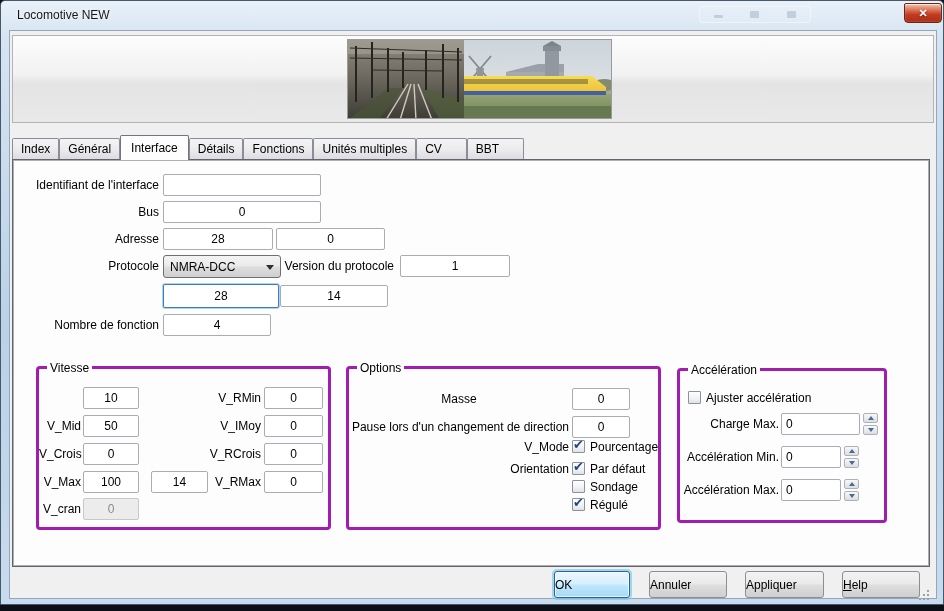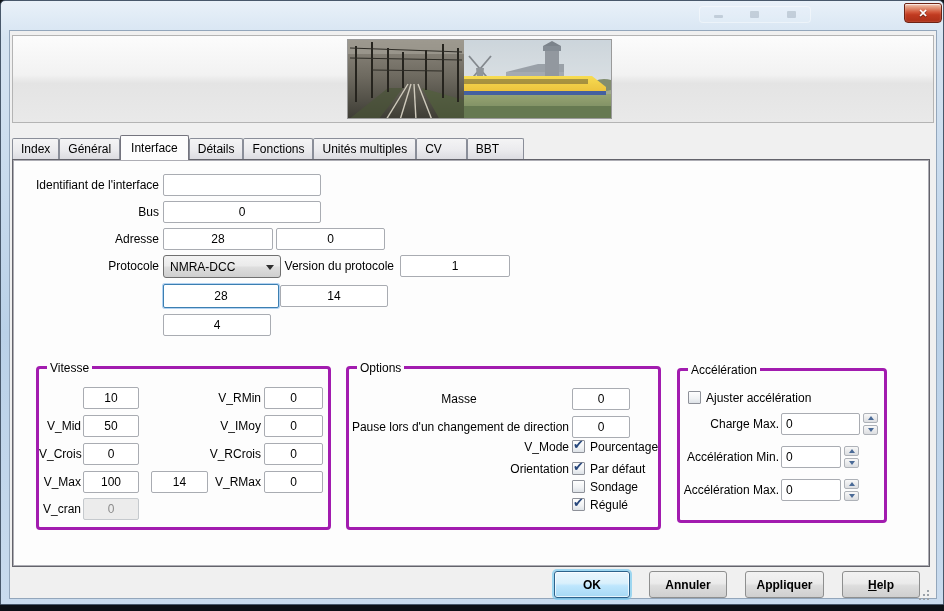--- a/index.html
+++ b/index.html
@@ -77,36 +77,37 @@
   .spin { position: absolute; width: 15px; height: 22px; display: flex; flex-direction: column; justify-content: space-between; }
   .spin .sb { height: 10px; background: linear-gradient(180deg, #f8f8f8, #dcdee1); border: 1px solid #aeb2b8;
     border-radius: 2px; position: relative; cursor: default; }
   .spin .sb::after { content: ""; position: absolute; left: 50%; top: 50%; margin-left: -3px; width: 0; height: 0; }
   .spin .up::after { margin-top: -2px; border-left: 3px solid transparent; border-right: 3px solid transparent; border-bottom: 4px solid #4a6a96; }
   .spin .dn::after { margin-top: -2px; border-left: 3px solid transparent; border-right: 3px solid transparent; border-top: 4px solid #4a6a96; }
 
   .btn { position: absolute; height: 27px; border: 1px solid #8e8f8f; border-radius: 3px;
     background: linear-gradient(180deg, #f2f2f2 0%, #ebebeb 45%, #dddddd 55%, #cfcfcf 100%);
     font: inherit; cursor: default; }
-  .btn span { display: block; width: 100%; text-align: center; font-weight: bold; }
+  .btn span { display: block; width: 100%; text-align: left; }
   .btn.default { border-color: #2c628b;
     box-shadow: 0 0 0 2px rgba(112,199,240,0.65), inset 0 0 0 1px rgba(255,255,255,0.7);
     background: linear-gradient(180deg, #eaf6fd 0%, #d9f0fc 45%, #bee6fd 55%, #a6d9f4 100%); }
   .btn.help span::first-letter { text-decoration: underline; }
 
   .grip { position: absolute; left: 909px; top: 557px; width: 12px; height: 12px; }
   .grip i { position: absolute; left: 0; bottom: 0; width: 2px; height: 2px; background: #9aa1a8;
     box-shadow: 8px 0 0 #9aa1a8, 8px -4px 0 #9aa1a8, 8px -8px 0 #9aa1a8, 4px 0 0 #9aa1a8, 4px -4px 0 #9aa1a8; }
 </style>
 </head>
 <body>
 
 <div class="window">
   <div class="glass">
     <div class="titlebar">
+      <div class="title-text">Locomotive NEW</div>
       <div class="tb-disabled-group">
         <span class="ghost dash"></span>
         <span class="ghost"></span>
         <span class="ghost"></span>
       </div>
       <div class="close-btn">
         <span>✕</span>
       </div>
     </div>
 
@@ -226,20 +227,21 @@
         <div class="combo" style="left:150px;top:95px;width:118px;">
           <span>NMRA-DCC</span>
           <span class="arr"></span>
         </div>
         <div class="lbl" style="left:263px;top:95px;width:118px;line-height:23px;">Version du protocole</div>
         <input class="tb c" style="left: 387px; top: 95px; width: 110px;" value="1">
 
         <input class="tb c focused" style="left: 150px; top: 124px; width: 116px; height: 24px;" value="28">
         <input class="tb c" style="left: 267px; top: 125px; width: 108px;" value="14">
 
+        <div class="lbl" style="left:0;top:154px;width:146px;">Nombre de fonction</div>
         <input class="tb c" style="left: 150px; top: 154px; width: 108px;" value="4">
 
         <div class="grp" style="left:23px;top:206px;width:295px;height:164px;">
           <div class="grp-title">Vitesse</div>
 
           <div class="lbl" style="left:0;top:18px;width:42px;margin-left:39px;">V_Min</div>
           <input class="tb c" style="left: 44px; top: 18px; width: 56px;" value="10">
           <div class="lbl" style="left:160px;top:18px;width:62px;">V_RMin</div>
           <input class="tb c" style="left: 225px; top: 18px; width: 59px;" value="0">
 

